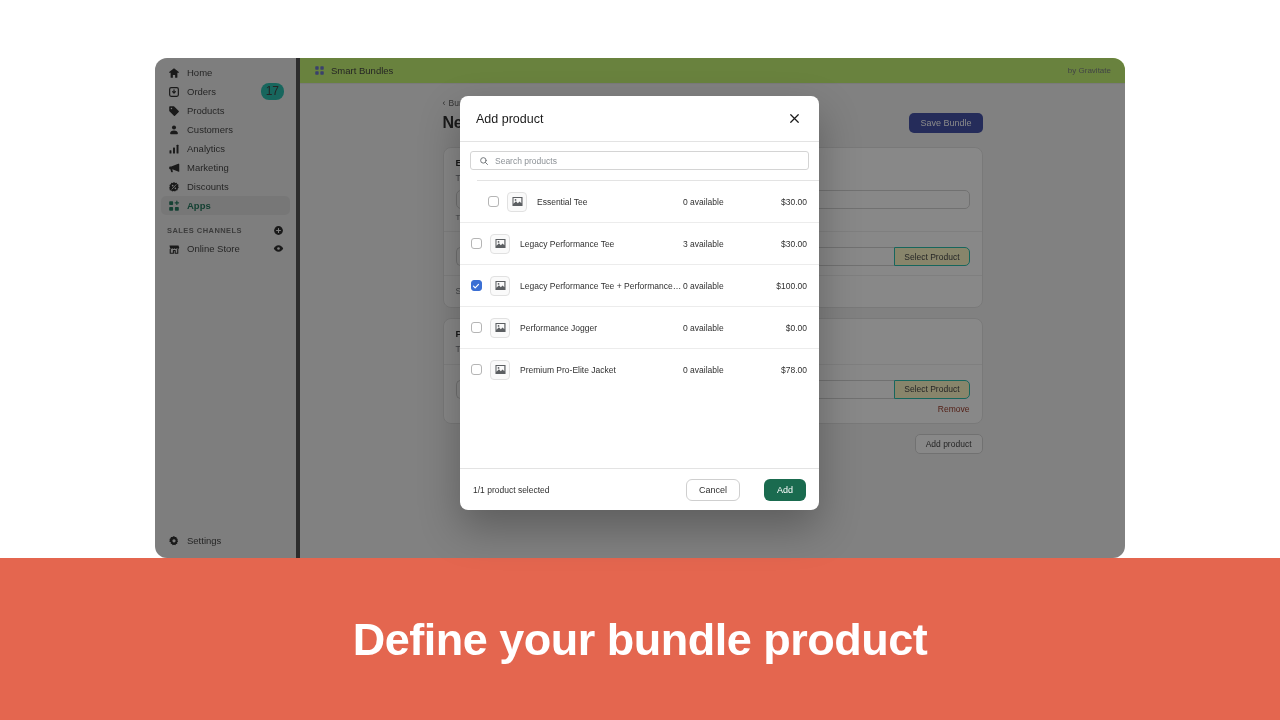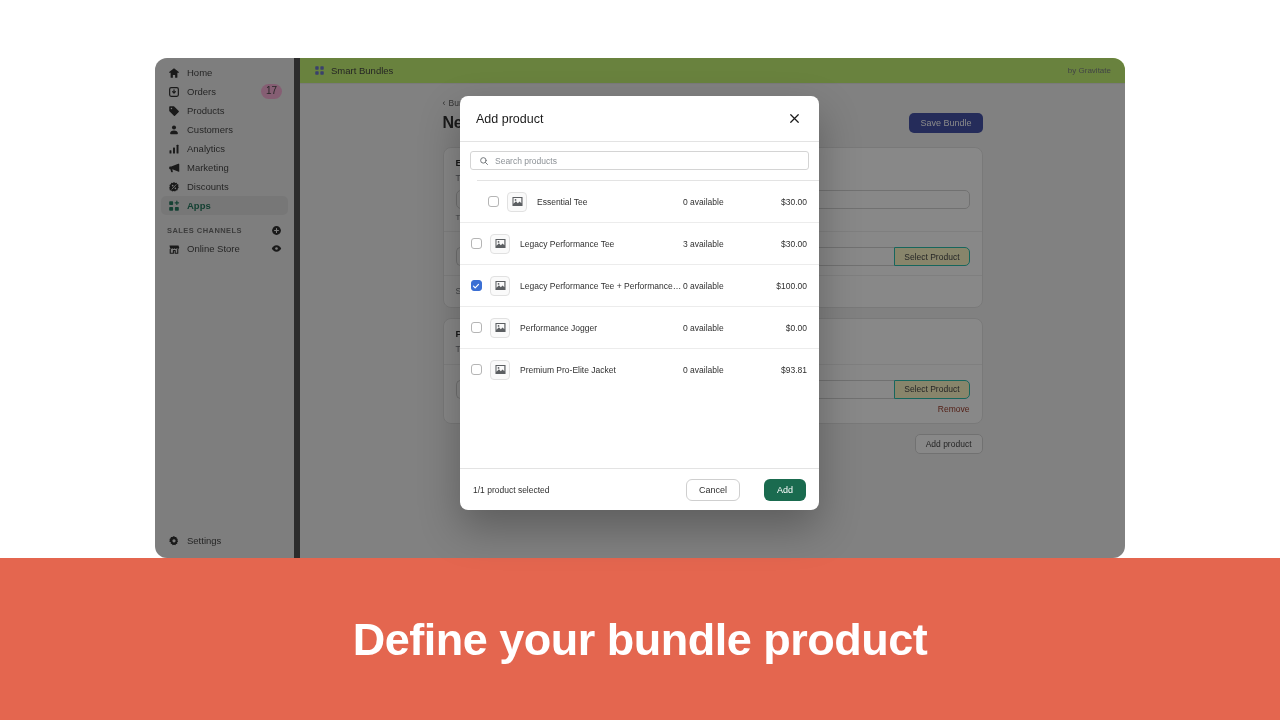--- a/index.html
+++ b/index.html
@@ -27,38 +27,38 @@
     border-radius: 12px;
     background: rgba(26,26,26,0.52);
     z-index: 40;
   }
 
   
   #sidebar {
     position: absolute; left: 0; top: 0;
     width: 145px; height: 500px;
     background: #ebebeb;
-    border-right: 6px solid #404040;
+    border-right: 4px solid #404040;
     padding-top: 5px;
   }
   .nav-item {
     display: flex; align-items: center;
     height: 19px; margin: 0 6px;
     padding: 0 6px;
     border-radius: 5px;
     font-size: 9.5px; color: #303030;
     gap: 7px;
   }
   .nav-item.active { background: #dcdcdc; color: #0f6b4e; font-weight: 600; }
   .nav-item .ico { width: 13px; height: 13px; display: flex; align-items: center; justify-content: center; flex: 0 0 13px; }
   .nav-item .ico svg { width: 12px; height: 12px; display: block; }
   .nav-label { flex: 1 1 auto; white-space: nowrap; }
   .badge {
-    background: #f9a8d4; color: #303030;
-    font-size: 10px; border-radius: 8px;
+    background: #14b8a6; color: #303030;
+    font-size: 12px; border-radius: 8px;
     padding: 1px 5px; line-height: 1.25;
   }
   .section-head {
     display: flex; align-items: center;
     margin: 10px 12px 3px 12px;
     font-size: 7.5px; letter-spacing: .06em;
     color: #616161; font-weight: 700;
   }
   .section-head .sh-label { flex: 1 1 auto; }
   .section-head .sh-ico { width: 11px; height: 11px; }
@@ -534,21 +534,21 @@
         </span>
       </span>
       <span class="p-thumb">
         <svg viewBox="0 0 16 16" fill="#5c5f62">
             <path d="M1.8 2.4h12.4v11.2H1.8V2.4zm1.3 1.3v7.1l3-3 2.3 2.3 2.1-2.1 2.2 2.2V3.7H3.1z"></path>
             <circle cx="5.6" cy="6" r="1.1"></circle>
           </svg>
       </span>
       <span class="p-name">Premium Pro-Elite Jacket</span>
       <span class="p-avail">0 available</span>
-      <span class="p-price">$93.81</span>
+      <span class="p-price">$78.00</span>
     </div>
 
   </div>
 
   <div id="modal-footer">
     <span id="selected-count">1/1 product selected</span>
     <button id="cancel-btn">Cancel</button>
     <button id="add-btn">Add</button>
   </div>
 </div>

